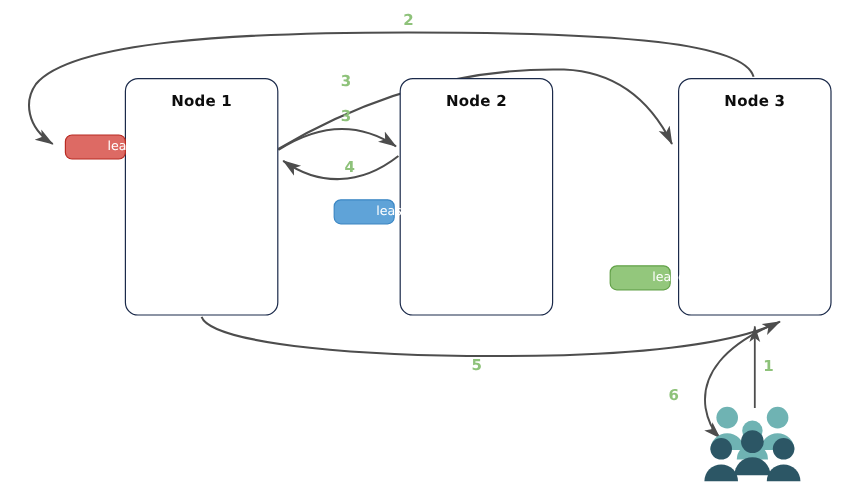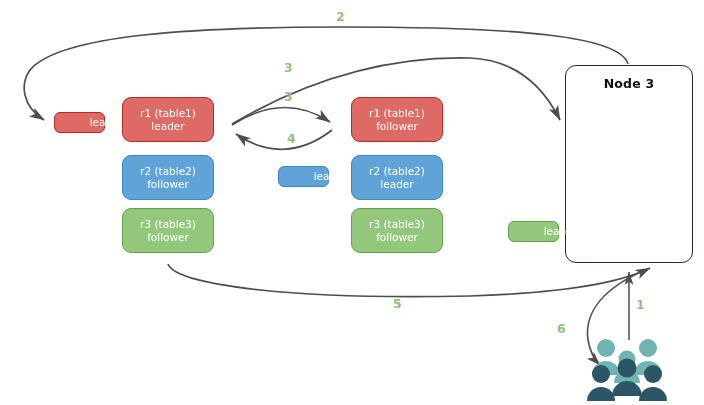--- a/index.html
+++ b/index.html
@@ -97,33 +97,39 @@
 
     <path d="M 332 130 C 300 155 266 155 236 134" fill="none" stroke="#4d4d4d" stroke-width="1.7" marker-end="url(#ah)"></path>
 
     <path d="M 168 264 C 176 286 300 300 470 296 C 560 293 620 283 650 268" fill="none" stroke="#4d4d4d" stroke-width="1.7" marker-end="url(#ah)"></path>
 
     <path d="M 629 340 L 629 272" fill="none" stroke="#4d4d4d" stroke-width="1.5" marker-end="url(#ah)"></path>
 
     <path d="M 645 270 C 604 288 584 312 588 340 C 590 352 595 360 600 365" fill="none" stroke="#4d4d4d" stroke-width="1.6" marker-end="url(#ah)"></path>
   </svg>
 
+  <div class="node-box" style="left:104px;top:65px;width:128px;height:198px;">
+    <div class="node-title">Node 1</div>
+  </div>
   <div class="replica rep-red" style="left:122px;top:97px;width:92px;height:45px;">
     <span>r1 (table1)</span>
     <span>leader</span>
   </div>
   <div class="replica rep-blue" style="left:122px;top:155px;width:92px;height:45px;">
     <span>r2 (table2)</span>
     <span>follower</span>
   </div>
   <div class="replica rep-green" style="left:122px;top:208px;width:92px;height:45px;">
     <span>r3 (table3)</span>
     <span>follower</span>
   </div>
 
+  <div class="node-box" style="left:333px;top:65px;width:128px;height:198px;">
+    <div class="node-title">Node 2</div>
+  </div>
   <div class="replica rep-red" style="left:351px;top:97px;width:92px;height:45px;">
     <span>r1 (table1)</span>
     <span>follower</span>
   </div>
   <div class="replica rep-blue" style="left:351px;top:155px;width:92px;height:45px;">
     <span>r2 (table2)</span>
     <span>leader</span>
   </div>
   <div class="replica rep-green" style="left:351px;top:208px;width:92px;height:45px;">
     <span>r3 (table3)</span>

